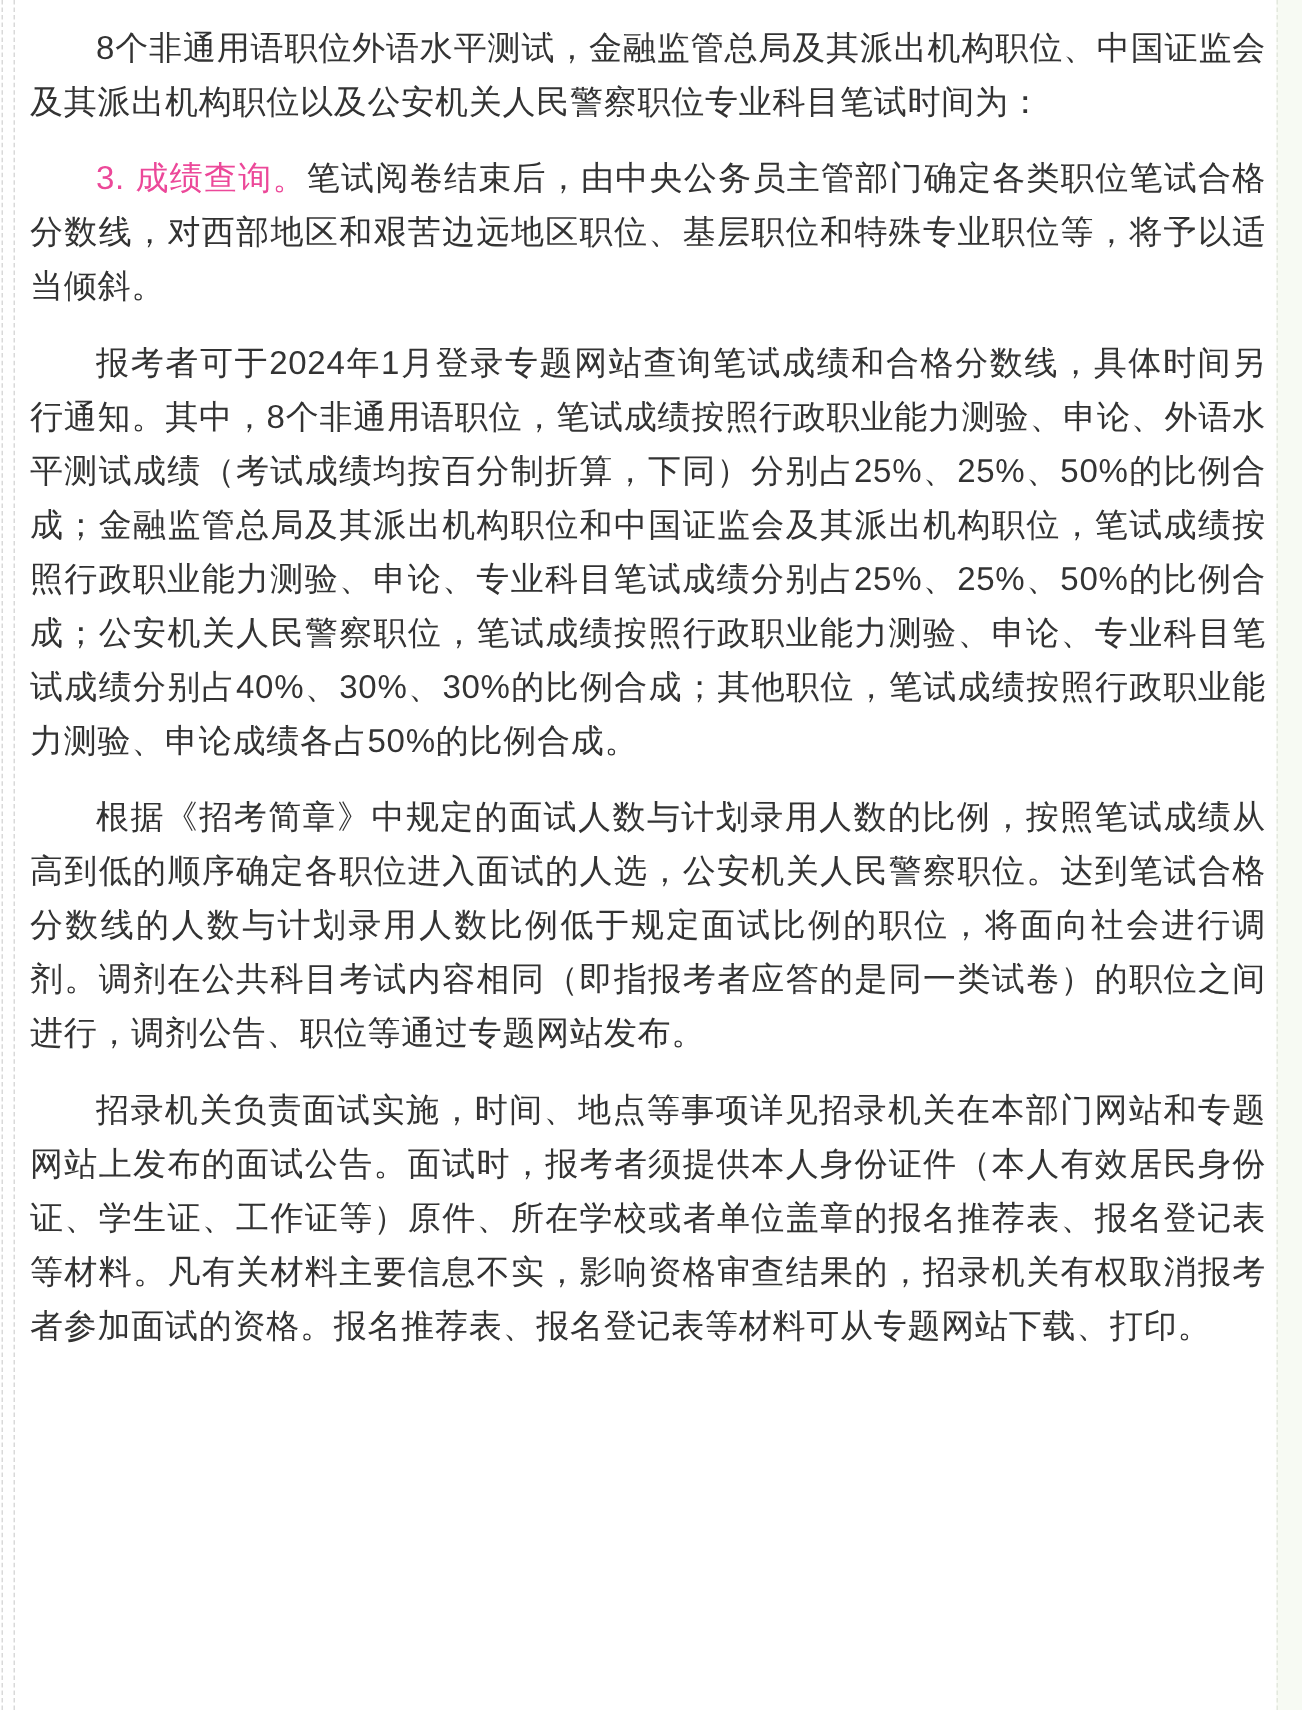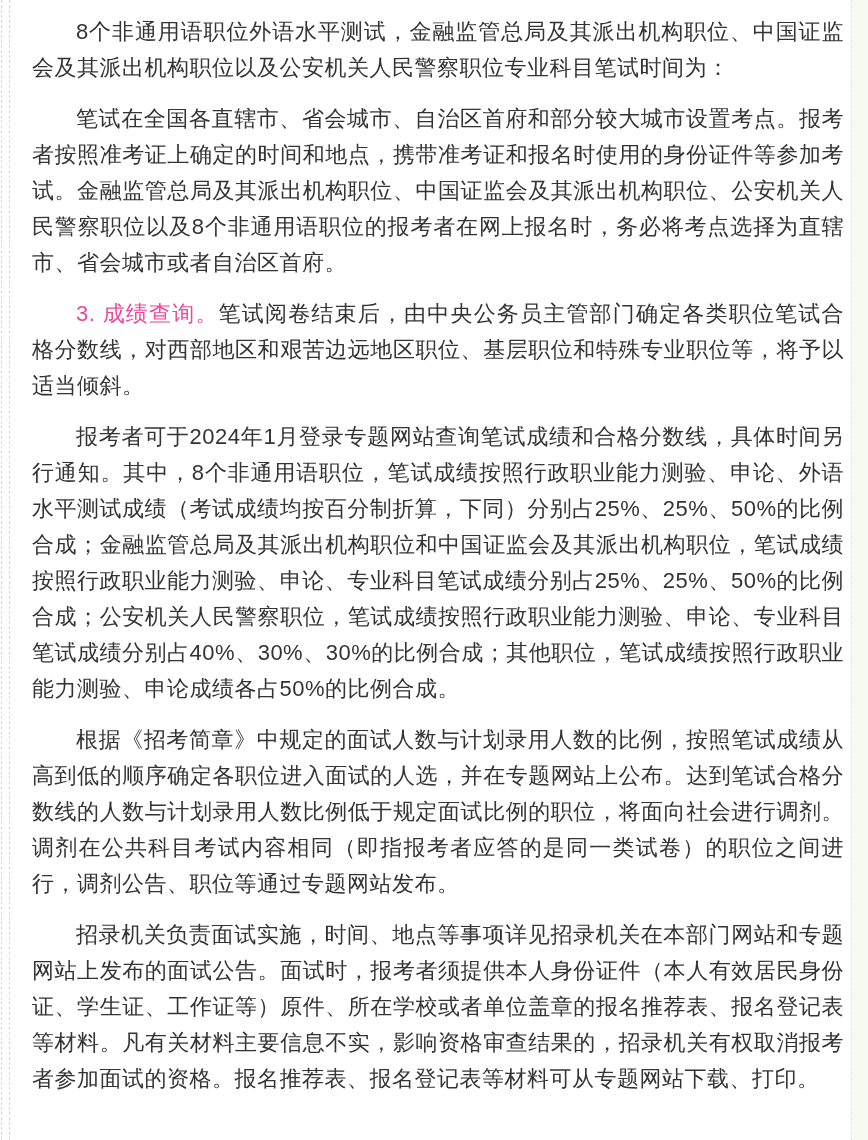--- a/index.html
+++ b/index.html
@@ -40,21 +40,21 @@
     background: #f7faf3;
     border-left: 1px dashed #e3e8de;
   }
   .content {
     position: absolute;
     left: 20px;
     right: 24px;
     top: 14px;
   }
   .para {
-    margin: 0 0 15px 12px;
+    margin: 0 0 15px 0;
     font-size: 22px;
     line-height: 36px;
     text-align: justify;
     text-indent: 2em;
     white-space: pre-wrap;
     letter-spacing: 0.5px;
   }
   .para strong {
     font-weight: normal;
     color: #ec4899;
@@ -63,26 +63,25 @@
 </head>
 <body>
 
 <div class="page">
   <div class="left-border"></div>
 
   <article class="content">
     <p class="para">8个非通用语职位外语水平测试，金融监管总局及其派出机构职位、中国证监会及其派出机构职位以及公安机关人民警察职位专业科目笔试时间为：</p>
 
 
-    <p class="para">笔试在全国各直辖市、省会城市、自治区首府和部分较大城市设置考点。报考者按照准考证上确定的时间和地点，携带准考证和报名时使用的身份证件等参加考试。金融监管总局及其派出机构职位、中国证监会及其派出机构职位、公安机关人民警察职位以及8个非通用语职位的报考者在网上报名时，务必将考点选择为直辖市、省会城市或者自治区首府。</p>
 
     <p class="para"><strong>3. 成绩查询。</strong><span>笔试阅卷结束后，由中央公务员主管部门确定各类职位笔试合格分数线，对西部地区和艰苦边远地区职位、基层职位和特殊专业职位等，将予以适当倾斜。</span></p>
 
     <p class="para">报考者可于2024年1月登录专题网站查询笔试成绩和合格分数线，具体时间另行通知。其中，8个非通用语职位，笔试成绩按照行政职业能力测验、申论、外语水平测试成绩（考试成绩均按百分制折算，下同）分别占25%、25%、50%的比例合成；金融监管总局及其派出机构职位和中国证监会及其派出机构职位，笔试成绩按照行政职业能力测验、申论、专业科目笔试成绩分别占25%、25%、50%的比例合成；公安机关人民警察职位，笔试成绩按照行政职业能力测验、申论、专业科目笔试成绩分别占40%、30%、30%的比例合成；其他职位，笔试成绩按照行政职业能力测验、申论成绩各占50%的比例合成。</p>
 
 
-    <p class="para">根据《招考简章》中规定的面试人数与计划录用人数的比例，按照笔试成绩从高到低的顺序确定各职位进入面试的人选，并在专题网站上公布。达到笔试合格分数线的人数与计划录用人数比例低于规定面试比例的职位，将面向社会进行调剂。调剂在公共科目考试内容相同（即指报考者应答的是同一类试卷）的职位之间进行，调剂公告、职位等通过专题网站发布。</p>
+    <p class="para">根据《招考简章》中规定的面试人数与计划录用人数的比例，按照笔试成绩从高到低的顺序确定各职位进入面试的人选，公安机关人民警察职位。达到笔试合格分数线的人数与计划录用人数比例低于规定面试比例的职位，将面向社会进行调剂。调剂在公共科目考试内容相同（即指报考者应答的是同一类试卷）的职位之间进行，调剂公告、职位等通过专题网站发布。</p>
 
     <p class="para">招录机关负责面试实施，时间、地点等事项详见招录机关在本部门网站和专题网站上发布的面试公告。面试时，报考者须提供本人身份证件（本人有效居民身份证、学生证、工作证等）原件、所在学校或者单位盖章的报名推荐表、报名登记表等材料。凡有关材料主要信息不实，影响资格审查结果的，招录机关有权取消报考者参加面试的资格。报名推荐表、报名登记表等材料可从专题网站下载、打印。</p>
   </article>
 
   <div class="right-strip"></div>
 </div>
 
 </body></html>

